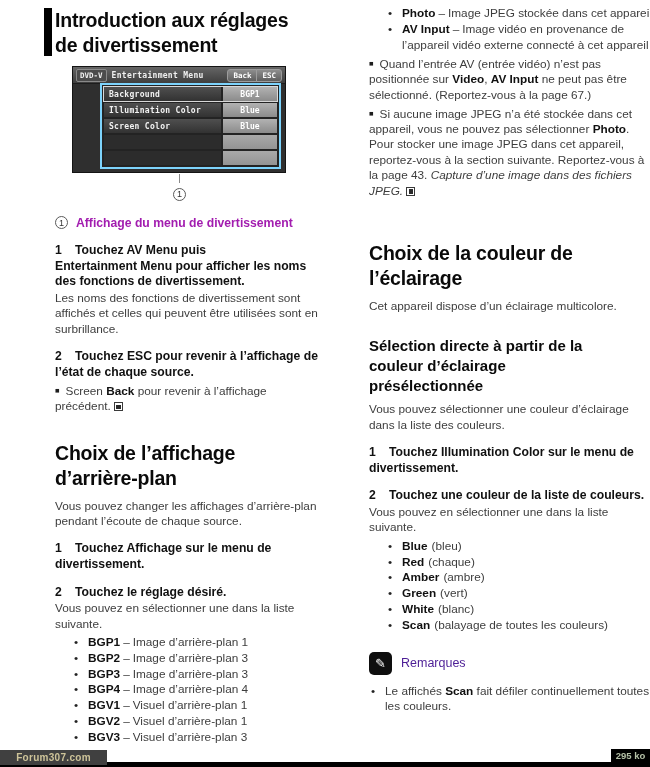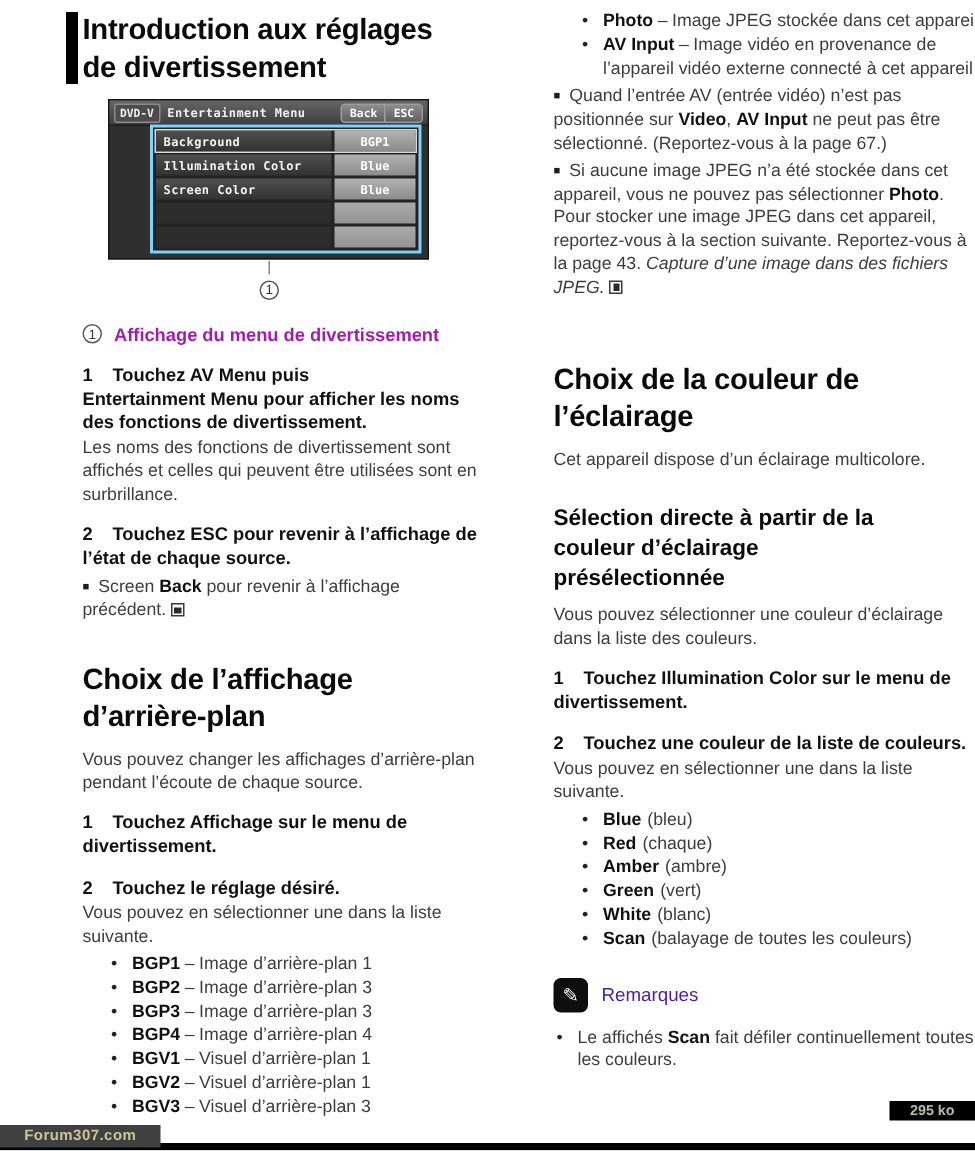--- a/index.html
+++ b/index.html
@@ -90,21 +90,21 @@
                   font-size:13px; flex:none; }
   .remarks-title { font-size:12.5px; font-weight:normal; color:#4c1d95; }
   .remark-item { position:relative; padding-left:16px; margin-top:9px;
                  font-size:11.8px; line-height:15.8px; }
   .remark-item .blt { position:absolute; left:2px; top:0; color:#222; }
 
   .footer-strip { position:absolute; left:0; right:0; bottom:0; height:5px; background:#000; }
   .footer-left { position:absolute; left:0; bottom:2px; width:107px; height:15px; background:#404040;
                  color:#cdc399; font-size:10px; font-weight:bold;
                  display:flex; align-items:center; justify-content:center; letter-spacing:0.3px; }
-  .footer-right { position:absolute; right:0; bottom:20px; width:57px; height:13px; background:#000;
+  .footer-right { position:absolute; right:0; bottom:5px; width:39px; height:13px; background:#000;
                  color:#b4c0a6; font-size:9.5px; font-weight:bold;
                  display:flex; align-items:center; justify-content:center; }
 </style>
 </head>
 <body>
 
 <div class="page">
   <div class="section-bar"></div>
 
   <div class="cols">

